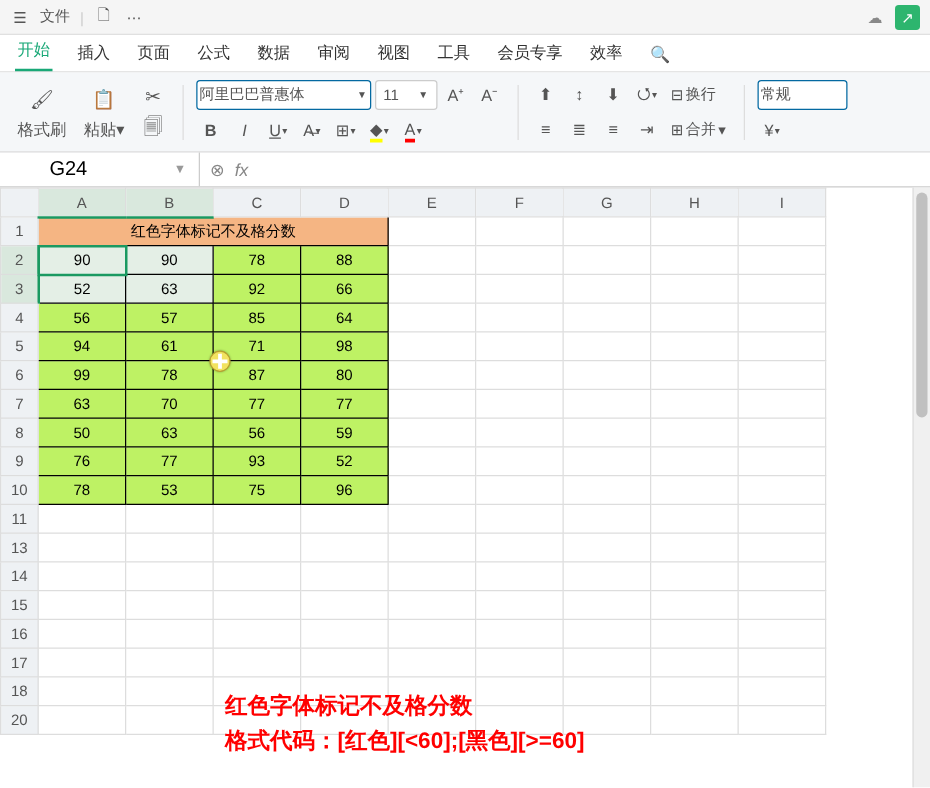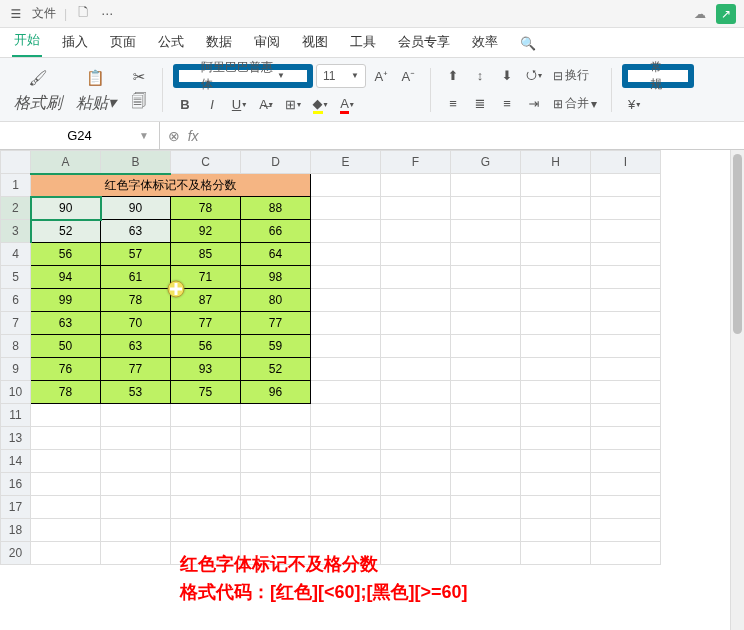--- a/index.html
+++ b/index.html
@@ -6,32 +6,32 @@
 body { font-family: "Microsoft YaHei", Arial, sans-serif; font-size: 12px; background: #fff; width: 744px; height: 630px; overflow: hidden; position: relative; }
 .titlebar { height: 28px; background: #f5f5f5; display: flex; align-items: center; padding: 0 8px; gap: 8px; border-bottom: 1px solid #e0e0e0; }
 .titlebar-right { margin-left: auto; display: flex; gap: 8px; align-items: center; }
 .menu-icon { width: 16px; height: 16px; display: flex; align-items: center; justify-content: center; cursor: pointer; color: #555; }
 .tabs { height: 30px; display: flex; align-items: flex-end; padding: 0 12px; gap: 18px; border-bottom: 1px solid #ddd; background: #fff; }
 .tab { padding: 6px 2px; cursor: pointer; font-size: 13px; color: #333; }
 .tab.active { color: #19a877; border-bottom: 2px solid #19a877; font-weight: 500; }
 .search-tab { color: #888; }
 .ribbon { height: 64px; background: #f5f7f9; border-bottom: 1px solid #ddd; display: flex; align-items: center; padding: 0 10px; gap: 6px; }
 .ribbon-group { display: flex; flex-direction: column; align-items: center; gap: 2px; padding: 0 4px; }
-.ribbon-label { font-size: 16px; color: #555; font-style: italic; }
+.ribbon-label { font-size: 13px; color: #555; }
 .ribbon-icon { width: 26px; height: 26px; display: flex; align-items: center; justify-content: center; cursor: pointer; color: #555; font-size: 15px; }
 .ribbon-sep { width: 1px; height: 44px; background: #ddd; margin: 0 4px; }
 .ribbon-row { display: flex; flex-direction: column; gap: 6px; }
 .ribbon-btns { display: flex; gap: 3px; align-items: center; }
 .ribbon-btn { width: 24px; height: 22px; display: flex; align-items: center; justify-content: center; cursor: pointer; color: #555; font-size: 13px; border-radius: 3px; }
 .ribbon-btn .dd { font-size: 8px; margin-left: 1px; }
-.font-select { width: 140px; height: 24px; border: 6px solid #0369a1; border-radius: 3px; background: #fff; display: flex; align-items: center; padding: 0 22px; font-size: 12px; justify-content: space-between; color: #555; }
+.font-select { width: 140px; height: 24px; border: 1px solid #0369a1; border-radius: 3px; background: #fff; display: flex; align-items: center; padding: 0 2px; font-size: 12px; justify-content: space-between; color: #555; }
 .size-select { width: 50px; height: 24px; border: 1px solid #ccc; border-radius: 3px; background: #fff; display: flex; align-items: center; padding: 0 6px; font-size: 12px; justify-content: space-between; color: #555; }
 .fmla-bar { height: 28px; display: flex; align-items: center; border-bottom: 1px solid #ccc; }
 .namebox { width: 160px; height: 100%; display: flex; align-items: center; justify-content: center; border-right: 1px solid #ccc; position: relative; }
-.namebox input { border: none; width: 80px; text-align: center; font-size: 13px; outline: none; }
+.namebox input { border: none; width: 80px; text-align: left; font-size: 16px; outline: none; }
 .namebox .dd { position: absolute; right: 10px; color: #999; font-size: 10px; }
 .fx-area { display: flex; align-items: center; padding: 0 8px; gap: 8px; flex: 1; }
 .fx-btn { color: #888; cursor: pointer; font-size: 14px; }
 .fx-input { flex: 1; border: none; outline: none; font-size: 12px; }
 .sheet { position: relative; }
 .grid { border-collapse: collapse; table-layout: fixed; }
 .grid th, .grid td { border: 1px solid #ddd; padding: 0; height: 23px; font-weight: normal; font-size: 12px; text-align: center; }
 .grid thead th { background: #eef1f4; color: #555; position: relative; }
 .grid .rowhdr { width: 30px; background: #eef1f4; color: #555; }
 .grid .corner { width: 30px; background: #eef1f4; }
@@ -335,20 +335,32 @@
           <td></td>
           <td></td>
           <td></td>
           <td></td>
           <td></td>
           <td></td>
           <td></td>
           <td></td>
         </tr>
         <tr>
+          <td class="rowhdr">15</td>
+          <td></td>
+          <td></td>
+          <td></td>
+          <td></td>
+          <td></td>
+          <td></td>
+          <td></td>
+          <td></td>
+          <td></td>
+        </tr>
+        <tr>
           <td class="rowhdr">16</td>
           <td></td>
           <td></td>
           <td></td>
           <td></td>
           <td></td>
           <td></td>
           <td></td>
           <td></td>
           <td></td>

